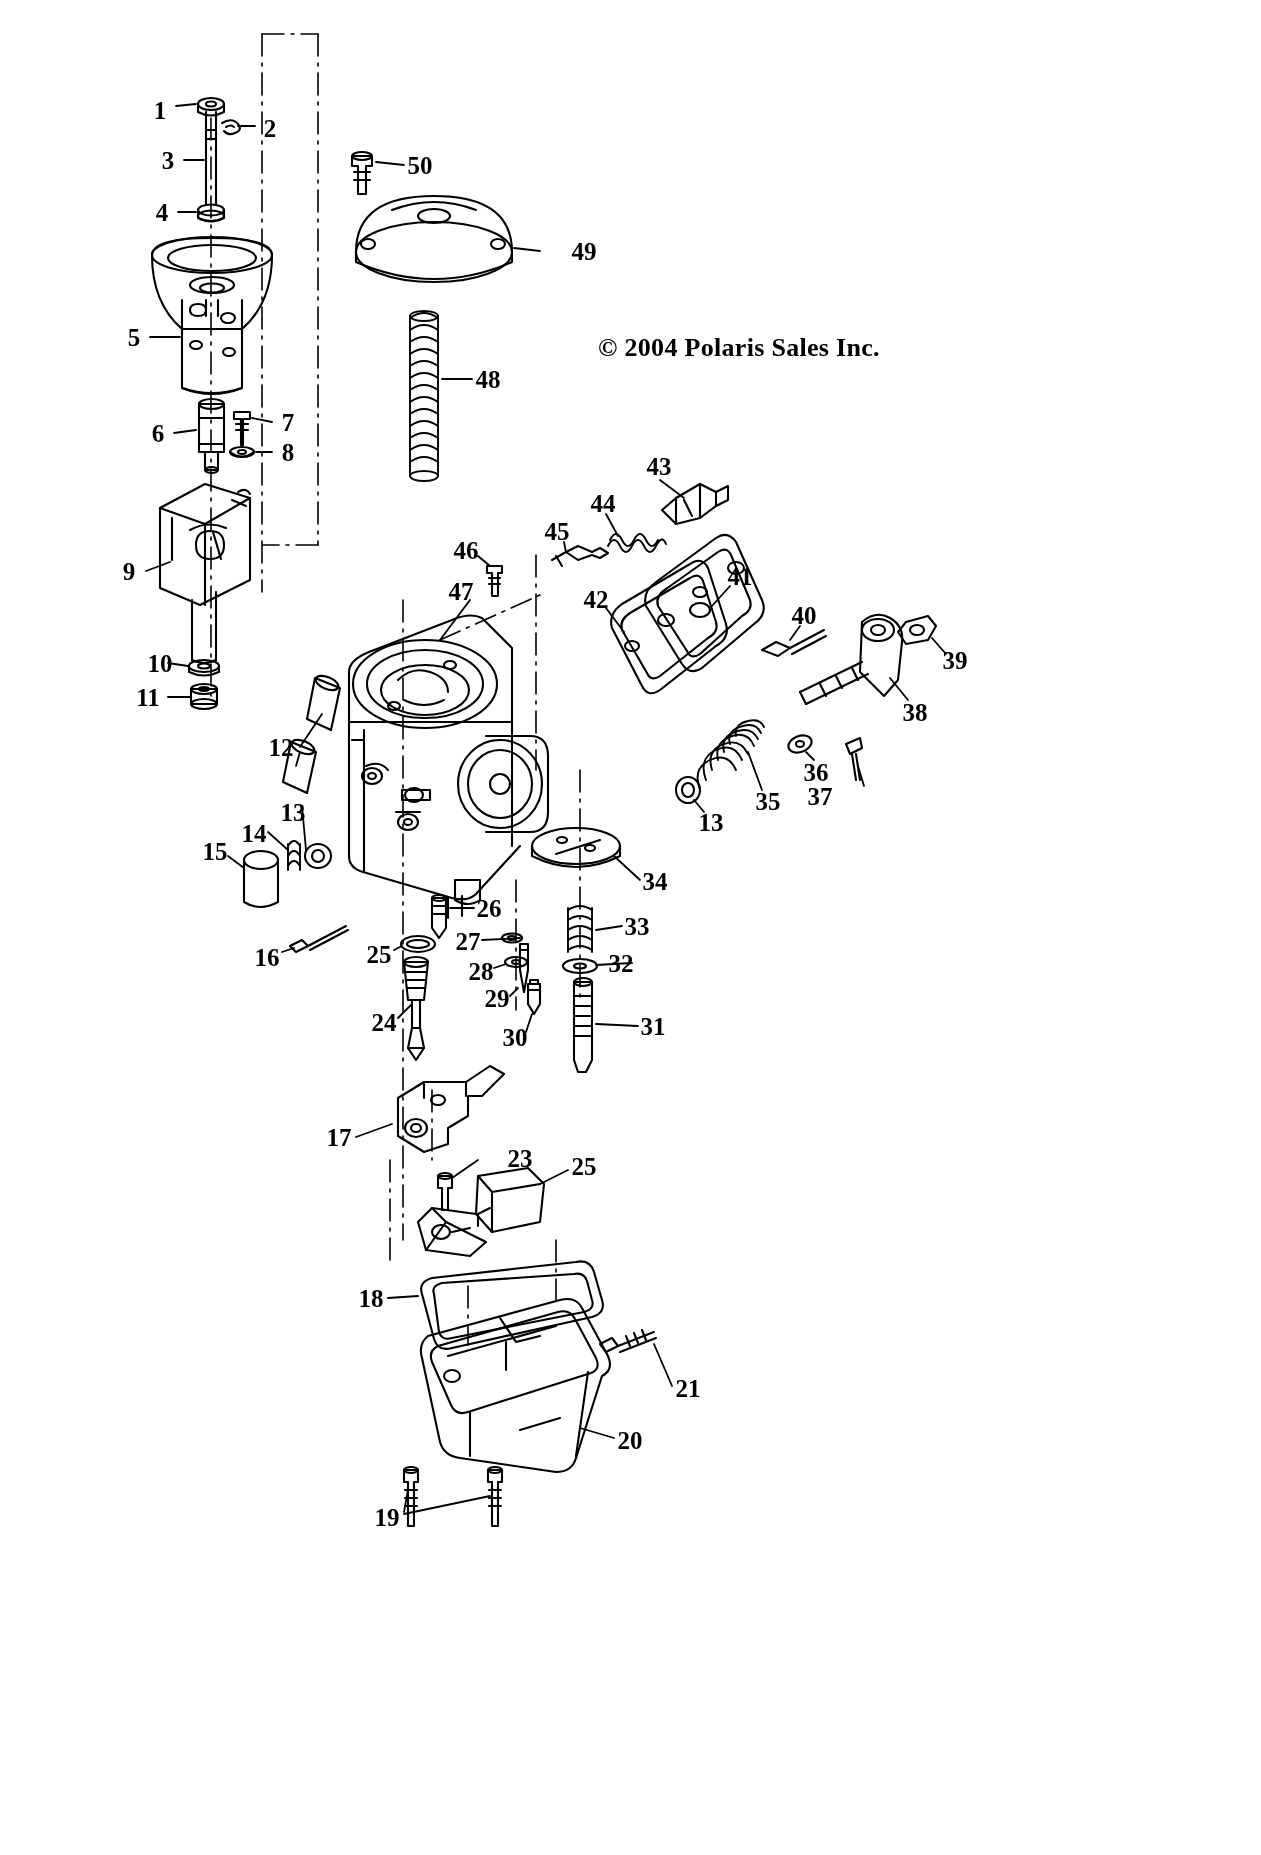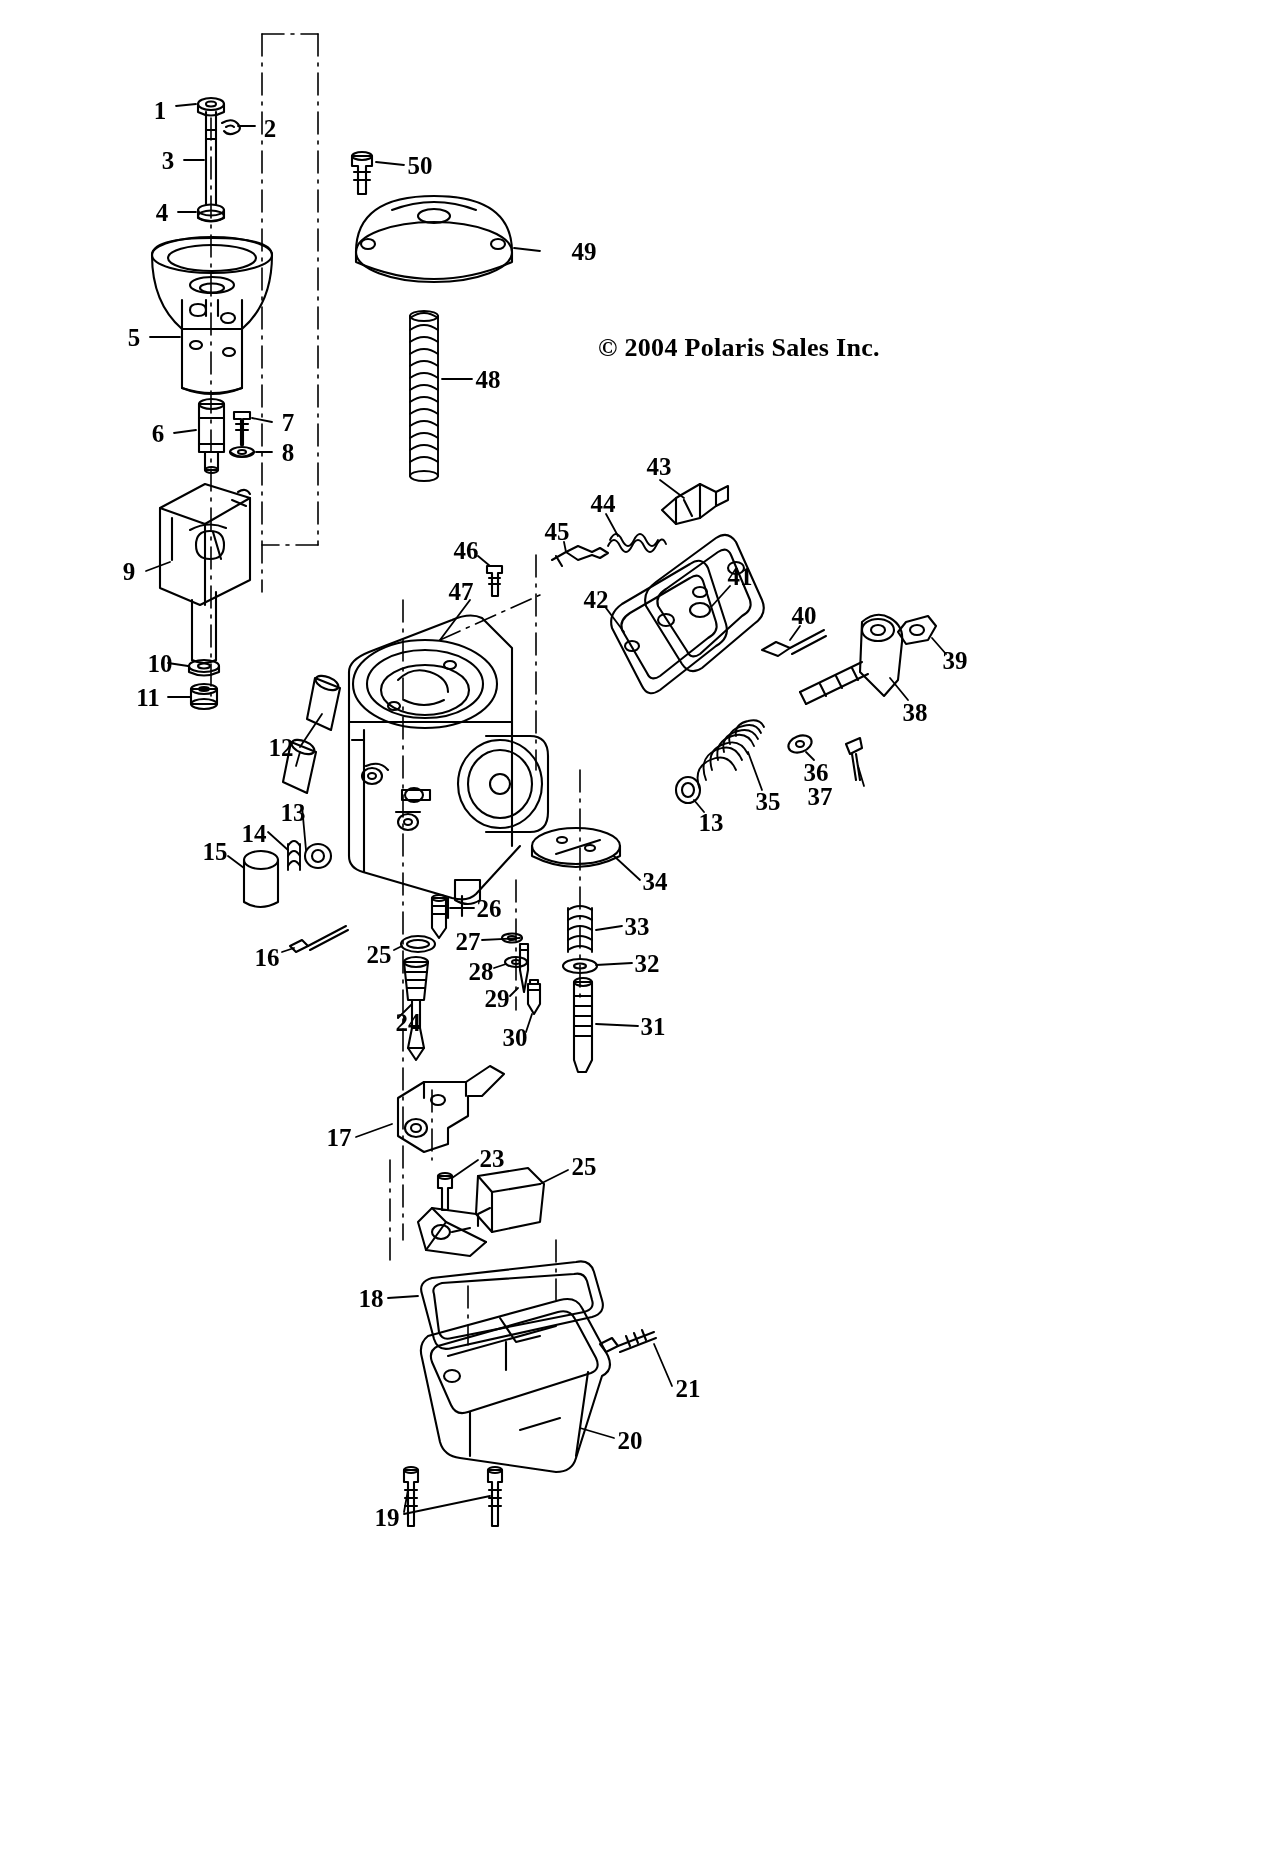--- a/index.html
+++ b/index.html
@@ -571,30 +571,30 @@
   <div class="callout" style="left:293px;  top:812px;">13</div>
   <div class="callout" style="left:254px;  top:833px;">14</div>
   <div class="callout" style="left:215px;  top:851px;">15</div>
   <div class="callout" style="left:267px;  top:957px;">16</div>
   <div class="callout" style="left:339px;  top:1137px;">17</div>
   <div class="callout" style="left:371px;  top:1298px;">18</div>
   <div class="callout" style="left:387px;  top:1517px;">19</div>
   <div class="callout" style="left:630px;  top:1440px;">20</div>
   <div class="callout" style="left:688px;  top:1388px;">21</div>
   <div class="callout" style="left:584px;  top:1166px;">25</div>
-  <div class="callout" style="left:492px;  top:1158px;">23</div>
-  <div class="callout" style="left:384px;  top:1022px;margin-left:24px;">24</div>
+  <div class="callout" style="left:520px;  top:1158px;">23</div>
+  <div class="callout" style="left:384px;  top:1022px;">24</div>
   <div class="callout" style="left:379px;  top:954px;">25</div>
   <div class="callout" style="left:489px;  top:908px;">26</div>
   <div class="callout" style="left:468px;  top:941px;">27</div>
   <div class="callout" style="left:481px;  top:971px;">28</div>
   <div class="callout" style="left:497px;  top:998px;">29</div>
   <div class="callout" style="left:515px;  top:1037px;">30</div>
   <div class="callout" style="left:653px;  top:1026px;">31</div>
-  <div class="callout" style="left:647px;  top:963px;">32</div>
+  <div class="callout" style="left:621px;  top:963px;">32</div>
   <div class="callout" style="left:637px;  top:926px;">33</div>
   <div class="callout" style="left:655px;  top:881px;">34</div>
   <div class="callout" style="left:768px;  top:801px;">35</div>
   <div class="callout" style="left:816px;  top:772px;">36</div>
   <div class="callout" style="left:820px;  top:796px;">37</div>
   <div class="callout" style="left:915px;  top:712px;">38</div>
   <div class="callout" style="left:955px;  top:660px;">39</div>
   <div class="callout" style="left:804px;  top:615px;">40</div>
   <div class="callout" style="left:740px;  top:576px;">41</div>
   <div class="callout" style="left:596px;  top:599px;">42</div>

